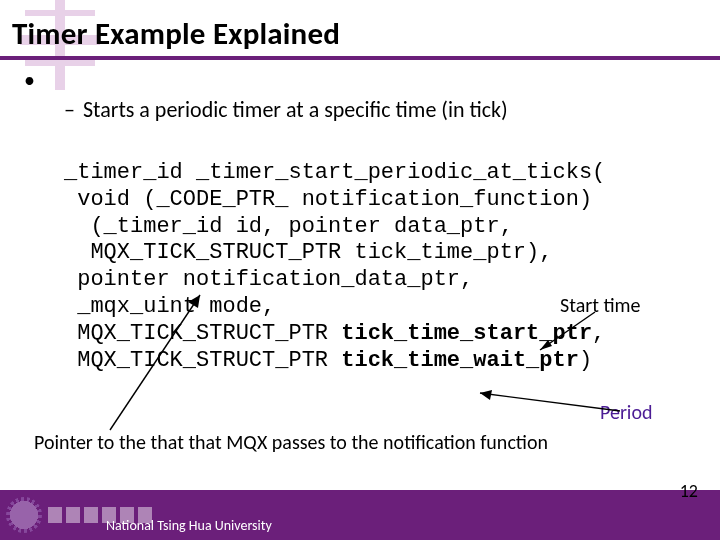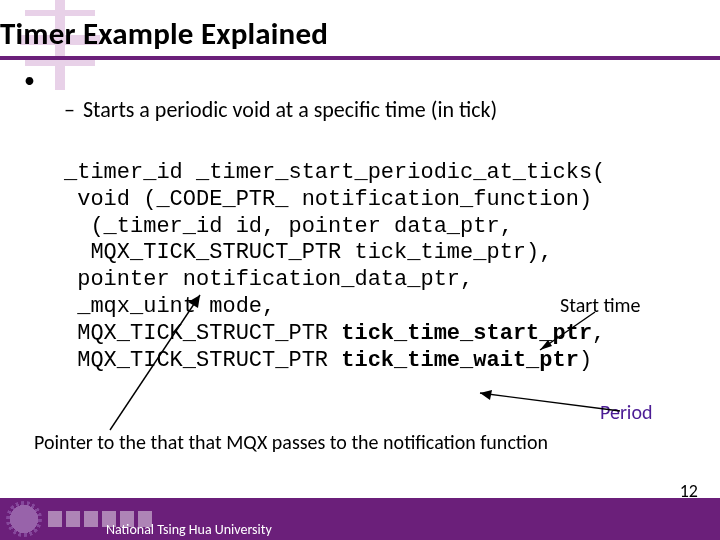--- a/index.html
+++ b/index.html
@@ -26,21 +26,21 @@
     left: 0; top: 0; width: 100%; height: 100%;
     background:
       linear-gradient(#a84aa8, #a84aa8) 35px 0 / 10px 95px no-repeat,
       linear-gradient(#a84aa8, #a84aa8) 0 40px / 80px 10px no-repeat,
       linear-gradient(#a84aa8, #a84aa8) 5px 15px / 70px 6px no-repeat,
       linear-gradient(#a84aa8, #a84aa8) 5px 65px / 70px 6px no-repeat;
   }
   .title {
     position: relative;
     z-index: 1;
-    padding: 14px 0 0 0;
+    padding: 14px 0 0 12px;
     font-size: 31px;
     font-weight: 700;
     color: #000;
     letter-spacing: 0.2px;
   }
   .title-underline {
     position: absolute;
     left: 0; right: 0;
     top: 56px;
     height: 4px;
@@ -115,21 +115,21 @@
     left: 34px;
     top: 430px;
   }
   .arrow-svg {
     position: absolute;
     pointer-events: none;
   }
   .footer-bar {
     position: absolute;
     left: 0; right: 0; bottom: 0;
-    height: 42px;
+    height: 50px;
     background: #6b1f7a;
     display: flex;
     align-items: center;
     z-index: 3;
   }
   .footer-logo {
     width: 36px;
     height: 36px;
     margin-left: 6px;
     border-radius: 50%;
@@ -174,21 +174,21 @@
 
 <div class="title">Timer Example Explained</div>
 <div class="title-underline"></div>
 
 <div class="content">
   <div class="bullet-row">
     <span class="bullet-dot">•</span>
   </div>
   <div class="sub-row">
     <span class="dash">–</span>
-    <span class="sub-text">Starts a periodic void at a specific time (in tick)</span>
+    <span class="sub-text">Starts a periodic timer at a specific time (in tick)</span>
   </div>
 
   <div class="code-block"><span>_timer_id _timer_start_periodic_at_ticks(</span>
 <span> void (_CODE_PTR_ notification_function)</span>
 <span>  (_timer_id id, pointer data_ptr,</span>
 <span>  MQX_TICK_STRUCT_PTR tick_time_ptr),</span>
 <span> pointer notification_data_ptr,</span>
 <span> _mqx_uint mode,</span>
 <span> MQX_TICK_STRUCT_PTR </span><span class="bold">tick_time_start_ptr</span><span>,</span>
 <span> MQX_TICK_STRUCT_PTR </span><span class="bold">tick_time_wait_ptr</span><span>)</span></div>

